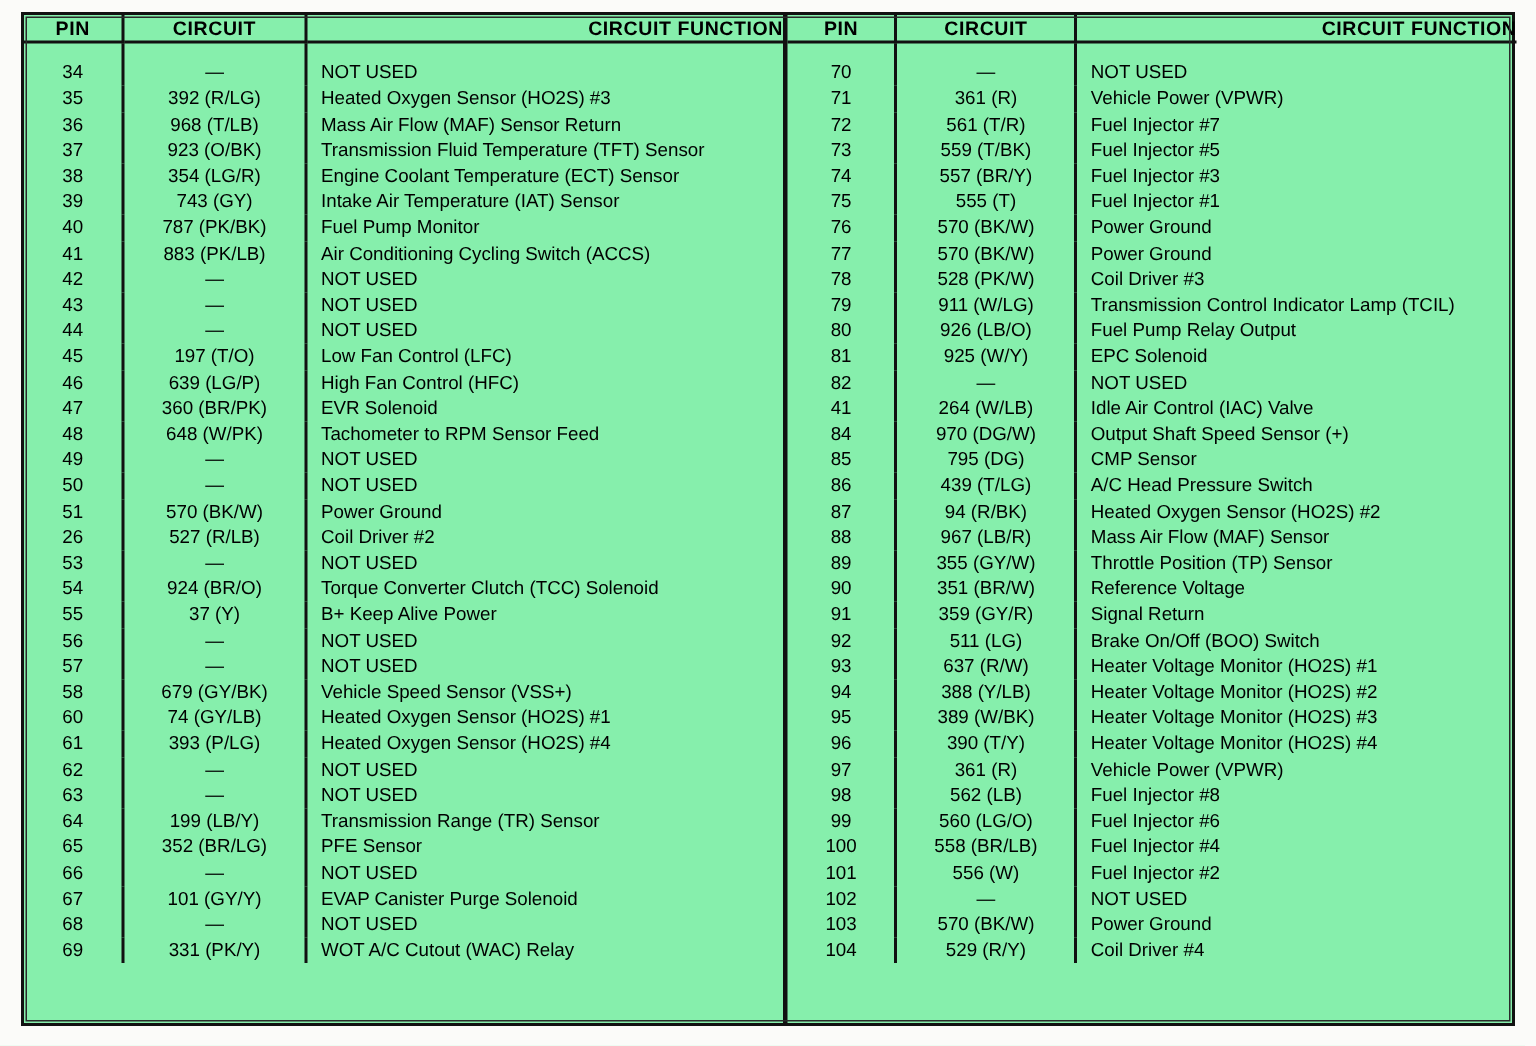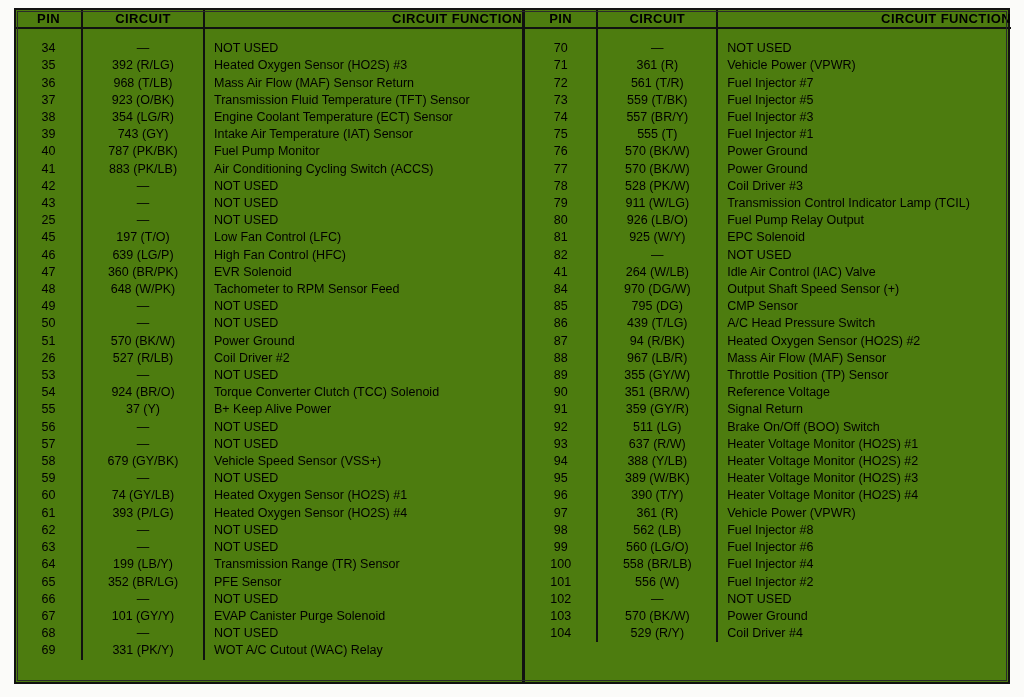--- a/index.html
+++ b/index.html
@@ -24,21 +24,21 @@
 
   
   .table-frame {
     position: absolute;
     left: 14px;
     top: 8px;
     width: 996px;
     height: 676px;
     border: 2px solid #111111;
     box-sizing: border-box;
-    background: #4d7c0f;
+    background: #86efac;
   }
 
   
   .table-frame::after {
     content: "";
     position: absolute;
     left: 1px; top: 1px; right: 1px; bottom: 1px;
     border: 1px solid #2a2a2a;
     pointer-events: none;
   }
@@ -181,21 +181,21 @@
                 <td class="pin col-pin">42</td>
                 <td class="circuit col-circuit">—</td>
                 <td class="func">NOT USED</td>
               </tr>
               <tr>
                 <td class="pin col-pin">43</td>
                 <td class="circuit col-circuit">—</td>
                 <td class="func">NOT USED</td>
               </tr>
               <tr>
-                <td class="pin col-pin">25</td>
+                <td class="pin col-pin">44</td>
                 <td class="circuit col-circuit">—</td>
                 <td class="func">NOT USED</td>
               </tr>
               <tr>
                 <td class="pin col-pin">45</td>
                 <td class="circuit col-circuit">197 (T/O)</td>
                 <td class="func">Low Fan Control (LFC)</td>
               </tr>
               <tr>
                 <td class="pin col-pin">46</td>
@@ -254,25 +254,20 @@
               </tr>
               <tr>
                 <td class="pin col-pin">57</td>
                 <td class="circuit col-circuit">—</td>
                 <td class="func">NOT USED</td>
               </tr>
               <tr>
                 <td class="pin col-pin">58</td>
                 <td class="circuit col-circuit">679 (GY/BK)</td>
                 <td class="func">Vehicle Speed Sensor (VSS+)</td>
-              </tr>
-              <tr>
-                <td class="pin col-pin">59</td>
-                <td class="circuit col-circuit">—</td>
-                <td class="func">NOT USED</td>
               </tr>
               <tr>
                 <td class="pin col-pin">60</td>
                 <td class="circuit col-circuit">74 (GY/LB)</td>
                 <td class="func">Heated Oxygen Sensor (HO2S) #1</td>
               </tr>
               <tr>
                 <td class="pin col-pin">61</td>
                 <td class="circuit col-circuit">393 (P/LG)</td>
                 <td class="func">Heated Oxygen Sensor (HO2S) #4</td>

